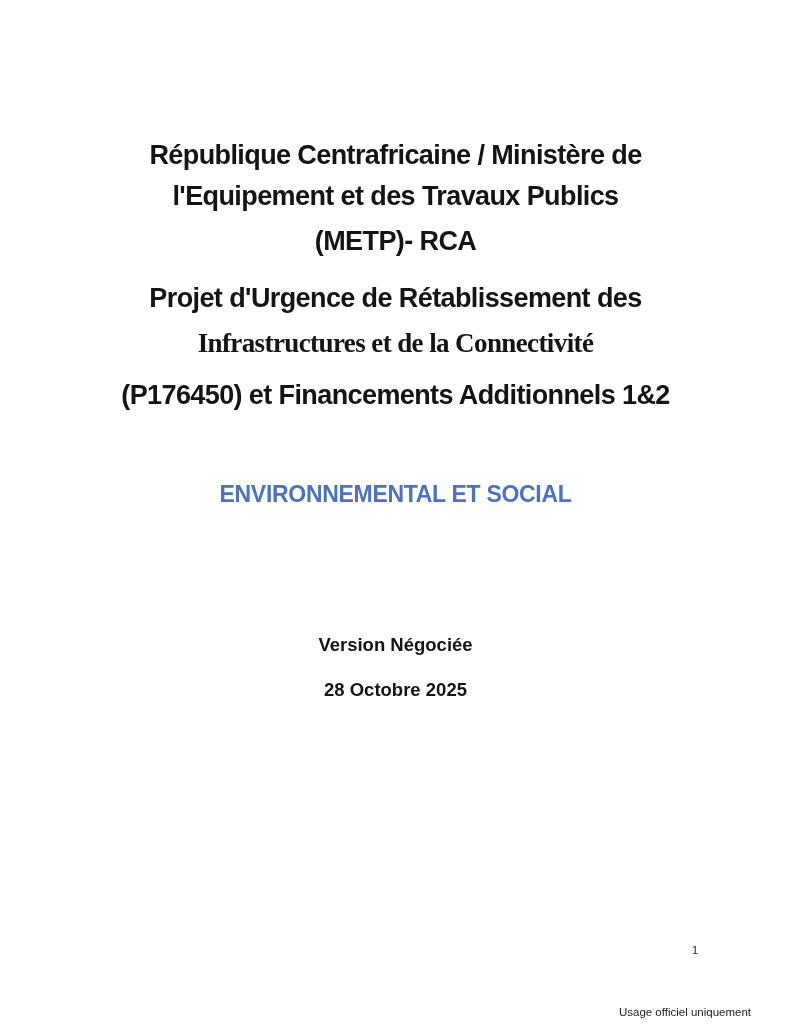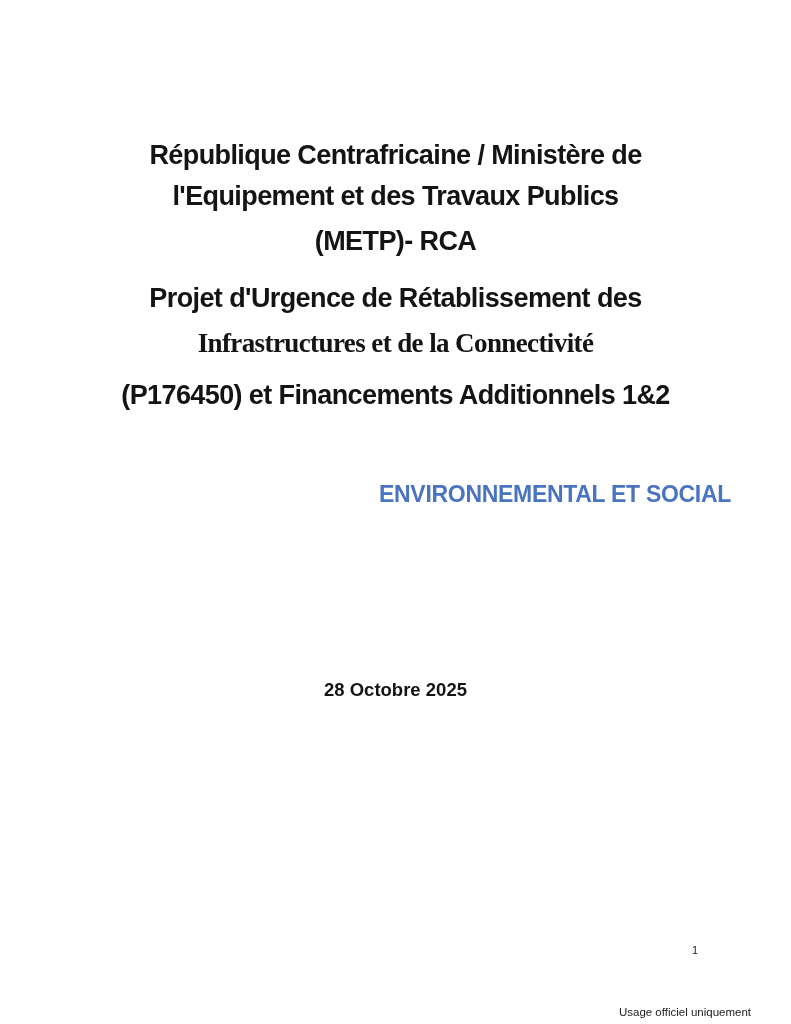--- a/index.html
+++ b/index.html
@@ -40,21 +40,21 @@
     .l2 { position: absolute; top: 181px; left: 0; right: 0; }
     .l3 { position: absolute; top: 218px; left: 0; right: 0; margin-top: 8px; }
     .l4 { position: absolute; top: 283px; left: 0; right: 0; }
     .l5 { position: absolute; top: 328px; left: 0; right: 0; font-family: Liberation Serif, serif; }
     .l6 { position: absolute; top: 380px; left: 0; right: 0; }
 
     .plan-title {
       position: absolute;
       left: 60px;
       width: 671px;
-      text-align: right;
+      text-align: center;
       font-weight: bold;
       color: #4a73c0;
       font-size: 23px;
       letter-spacing: -0.3px;
       white-space: nowrap;
     }
     .p1 { top: 481px; }
     .p2 { top: 534px; }
 
     .meta {
@@ -100,18 +100,19 @@
     <span class="t-line l1">République Centrafricaine / Ministère de</span>
     <span class="t-line l2">l'Equipement et des Travaux Publics</span>
     <span class="t-line l3">(METP)- RCA</span>
     <span class="t-line l4">Projet d'Urgence de Rétablissement des</span>
     <span class="t-line l5">Infrastructures et de la Connectivité</span>
     <span class="t-line l6">(P176450) et Financements Additionnels 1&amp;2</span>
   </div>
 
   <div class="plan-title p1">ENVIRONNEMENTAL ET SOCIAL</div>
 
+  <div class="meta m1">Version Négociée</div>
   <div class="meta m2">28 Octobre 2025</div>
 
   <div class="page-number">1</div>
   <div class="classification">Usage officiel uniquement</div>
 
 </div>
 
 </body></html>

